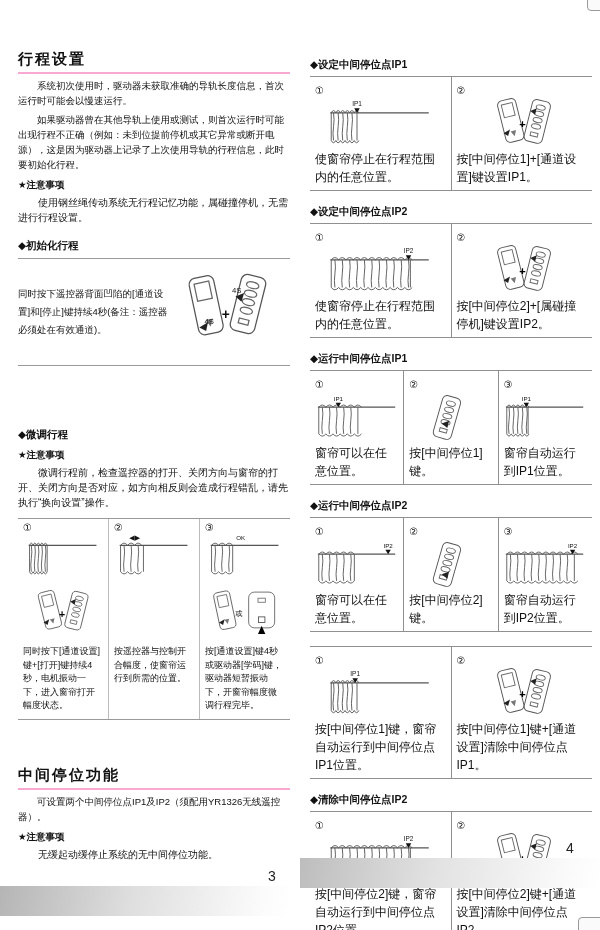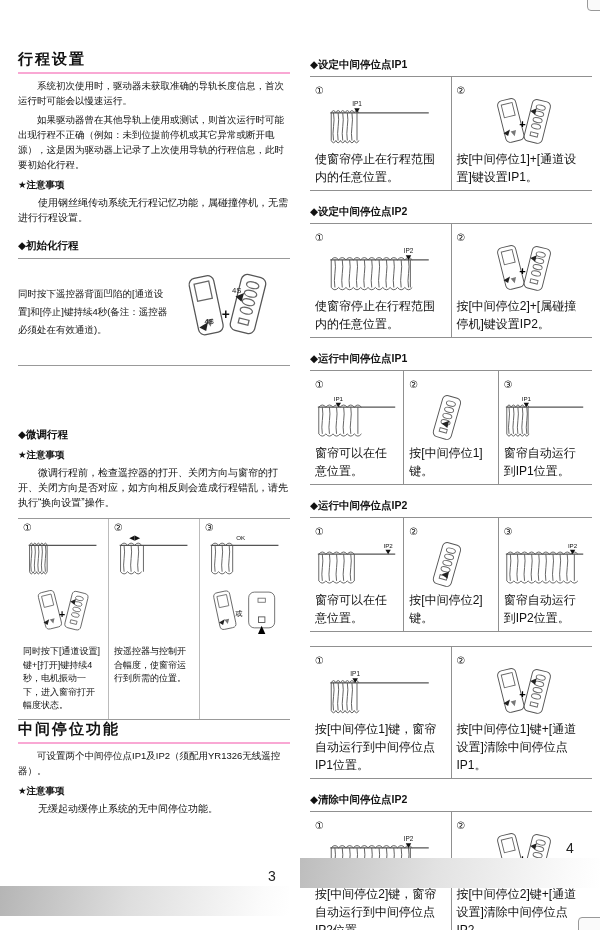--- a/index.html
+++ b/index.html
@@ -32,21 +32,21 @@
   .panels{
     margin-top:8px;border-top:1px solid #999;border-bottom:1px solid #999;
     display:flex;
   }
   .panel{flex:1;padding:4px 5px 6px 5px;display:flex;flex-direction:column;}
   .panel + .panel{border-left:1px solid #bbb;}
   .panel-num{font-size:10px;line-height:1;}
   .panel-figs{height:108px;display:flex;flex-direction:column;justify-content:space-between;align-items:center;}
   .panel-cap{font-size:9px;line-height:1.5;margin-top:4px;}
 
-  .mid-title{}
+  .mid-title{margin-top:46px;}
 
   
   .sec{margin-top:14px;}
   .sec-head{font-size:10.5px;font-weight:bold;margin:11px 0 4px 0;}
   .tbl{display:flex;border-top:1px solid #909090;border-bottom:1px solid #909090;}
   .cell{flex:1;padding:3px 5px 4px 5px;}
   .cell + .cell{border-left:1px solid #909090;}
   .cell-num{font-size:10px;line-height:1;}
   .cell-fig{height:50px;display:flex;align-items:center;justify-content:center;}
   .cell-cap{font-size:12px;line-height:1.5;margin-top:2px;}
@@ -185,20 +185,21 @@
               <use href="#remote-front"></use>
             </g>
           <polygon points="16,42 23,38 21,45" fill="#222"></polygon>
           <text x="36" y="34" font-size="9" fill="#111">或</text>
           <g transform="translate(52,4)">
               <use href="#motor-head"></use>
             </g>
           <polygon points="64,56 73,56 68.5,46" fill="#000"></polygon>
         </svg>
       </div>
+      <div class="panel-cap">按[通道设置]键4秒或驱动器[学码]键，驱动器短暂振动下，开窗帘幅度微调行程完毕。</div>
     </div>
   </div>
 
   <h1 class="big-title mid-title">中间停位功能</h1>
   <p class="para">可设置两个中间停位点IP1及IP2（须配用YR1326无线遥控器）。</p>
   <p class="note-label">★注意事项</p>
   <p class="note-text">无缓起动缓停止系统的无中间停位功能。</p>
 </div>
 
 <div class="page" id="page-right">

